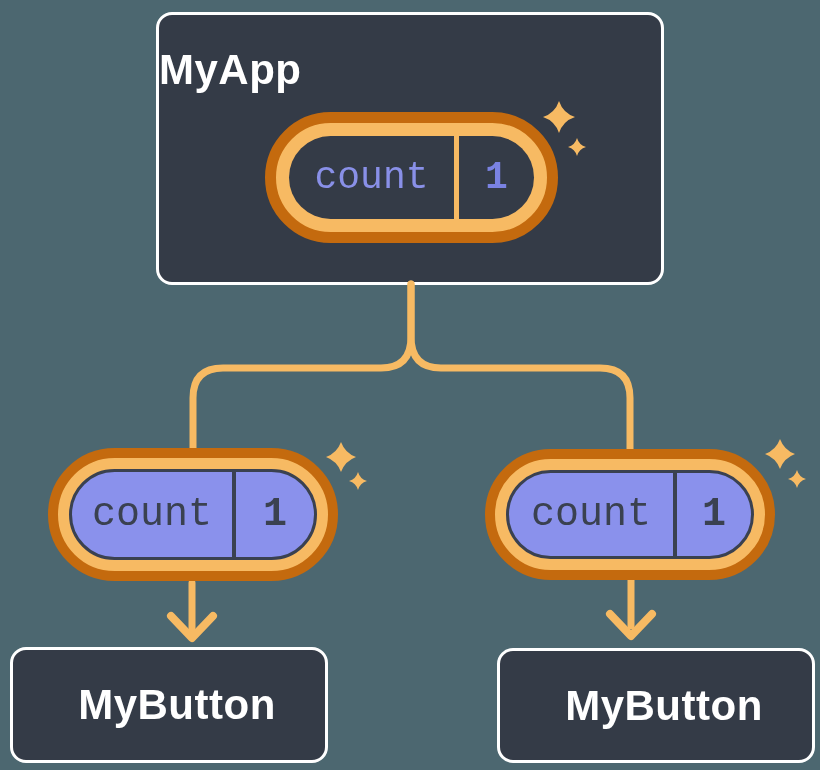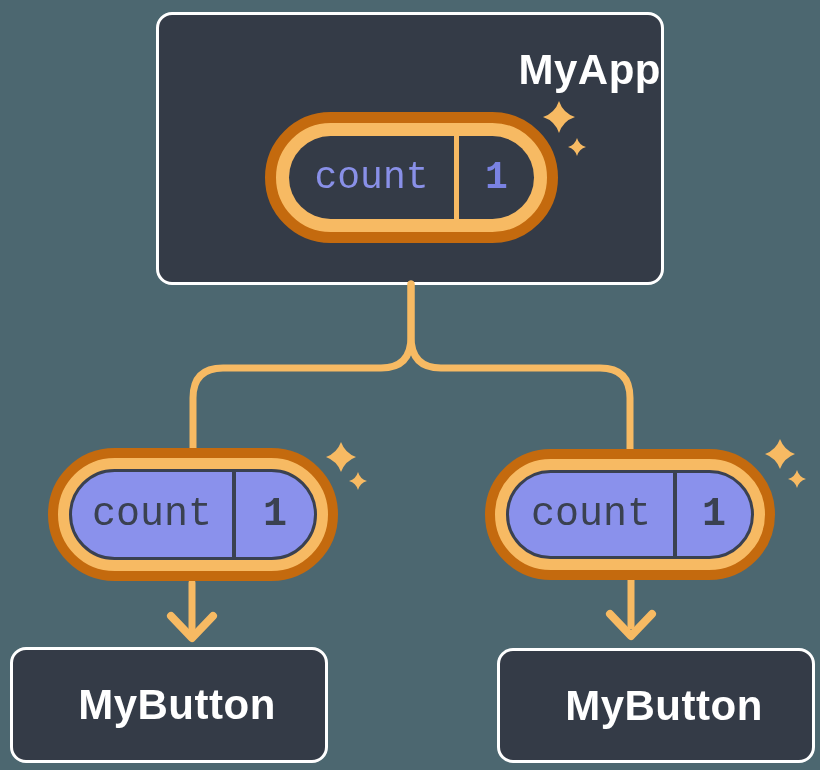--- a/index.html
+++ b/index.html
@@ -25,21 +25,21 @@
   .node{
     position:absolute;
     box-sizing:border-box;
     background:var(--node-bg);
     border:3px solid var(--node-border);
     border-radius:16px;
     z-index:1;
   }
   .node-myapp{left:156px;top:12px;width:508px;height:273px;}
   .node-title{
-    text-align:right;
+    text-align:left;
     color:#fff;
     font-size:42px;
     font-weight:600;
     letter-spacing:0.5px;
   }
   .node-myapp .node-title{padding-top:31px;}
   .node-leaf{
     display:flex;align-items:center;justify-content:center;
   }
   .node-leaf .node-title{padding-top:0;margin-left:16px;}

